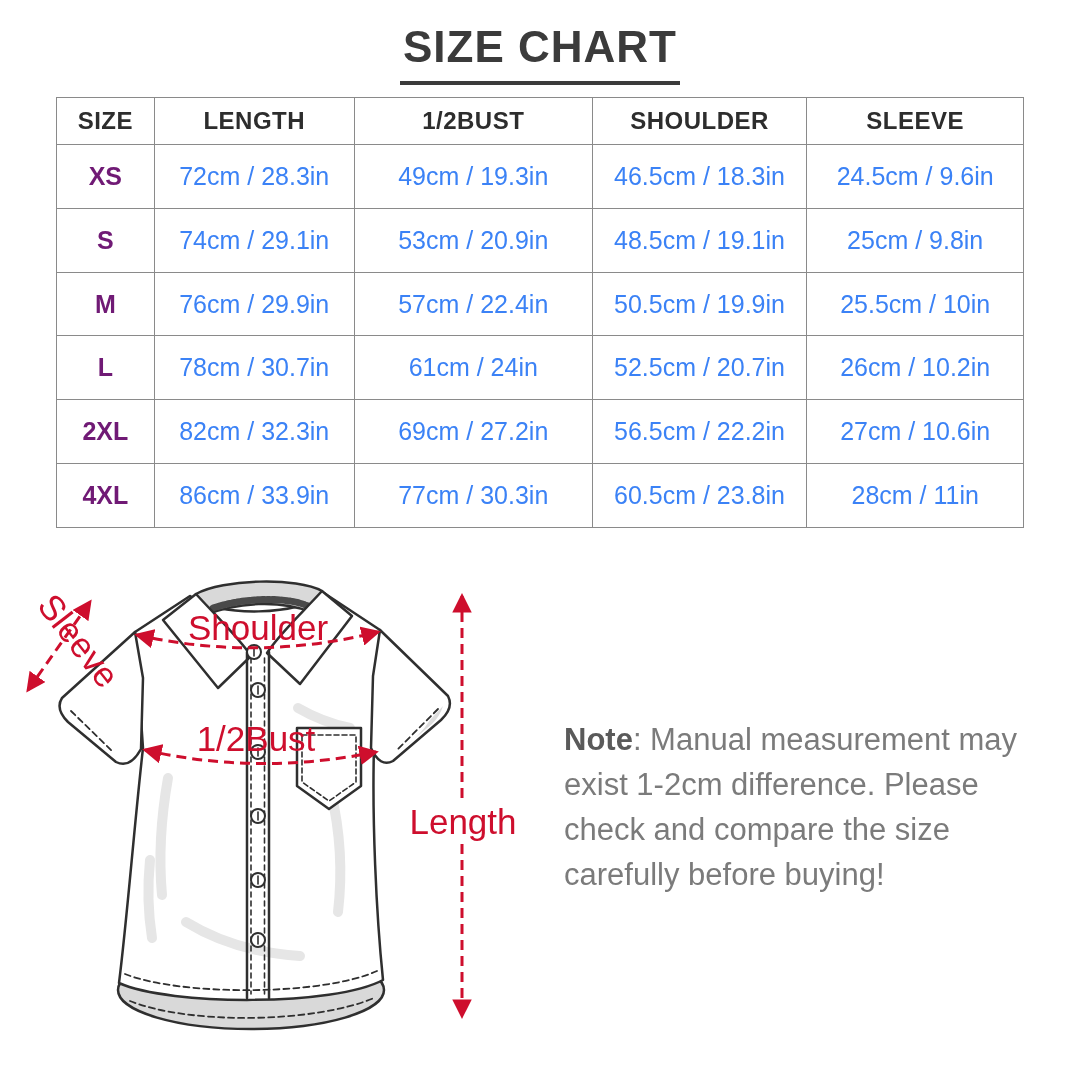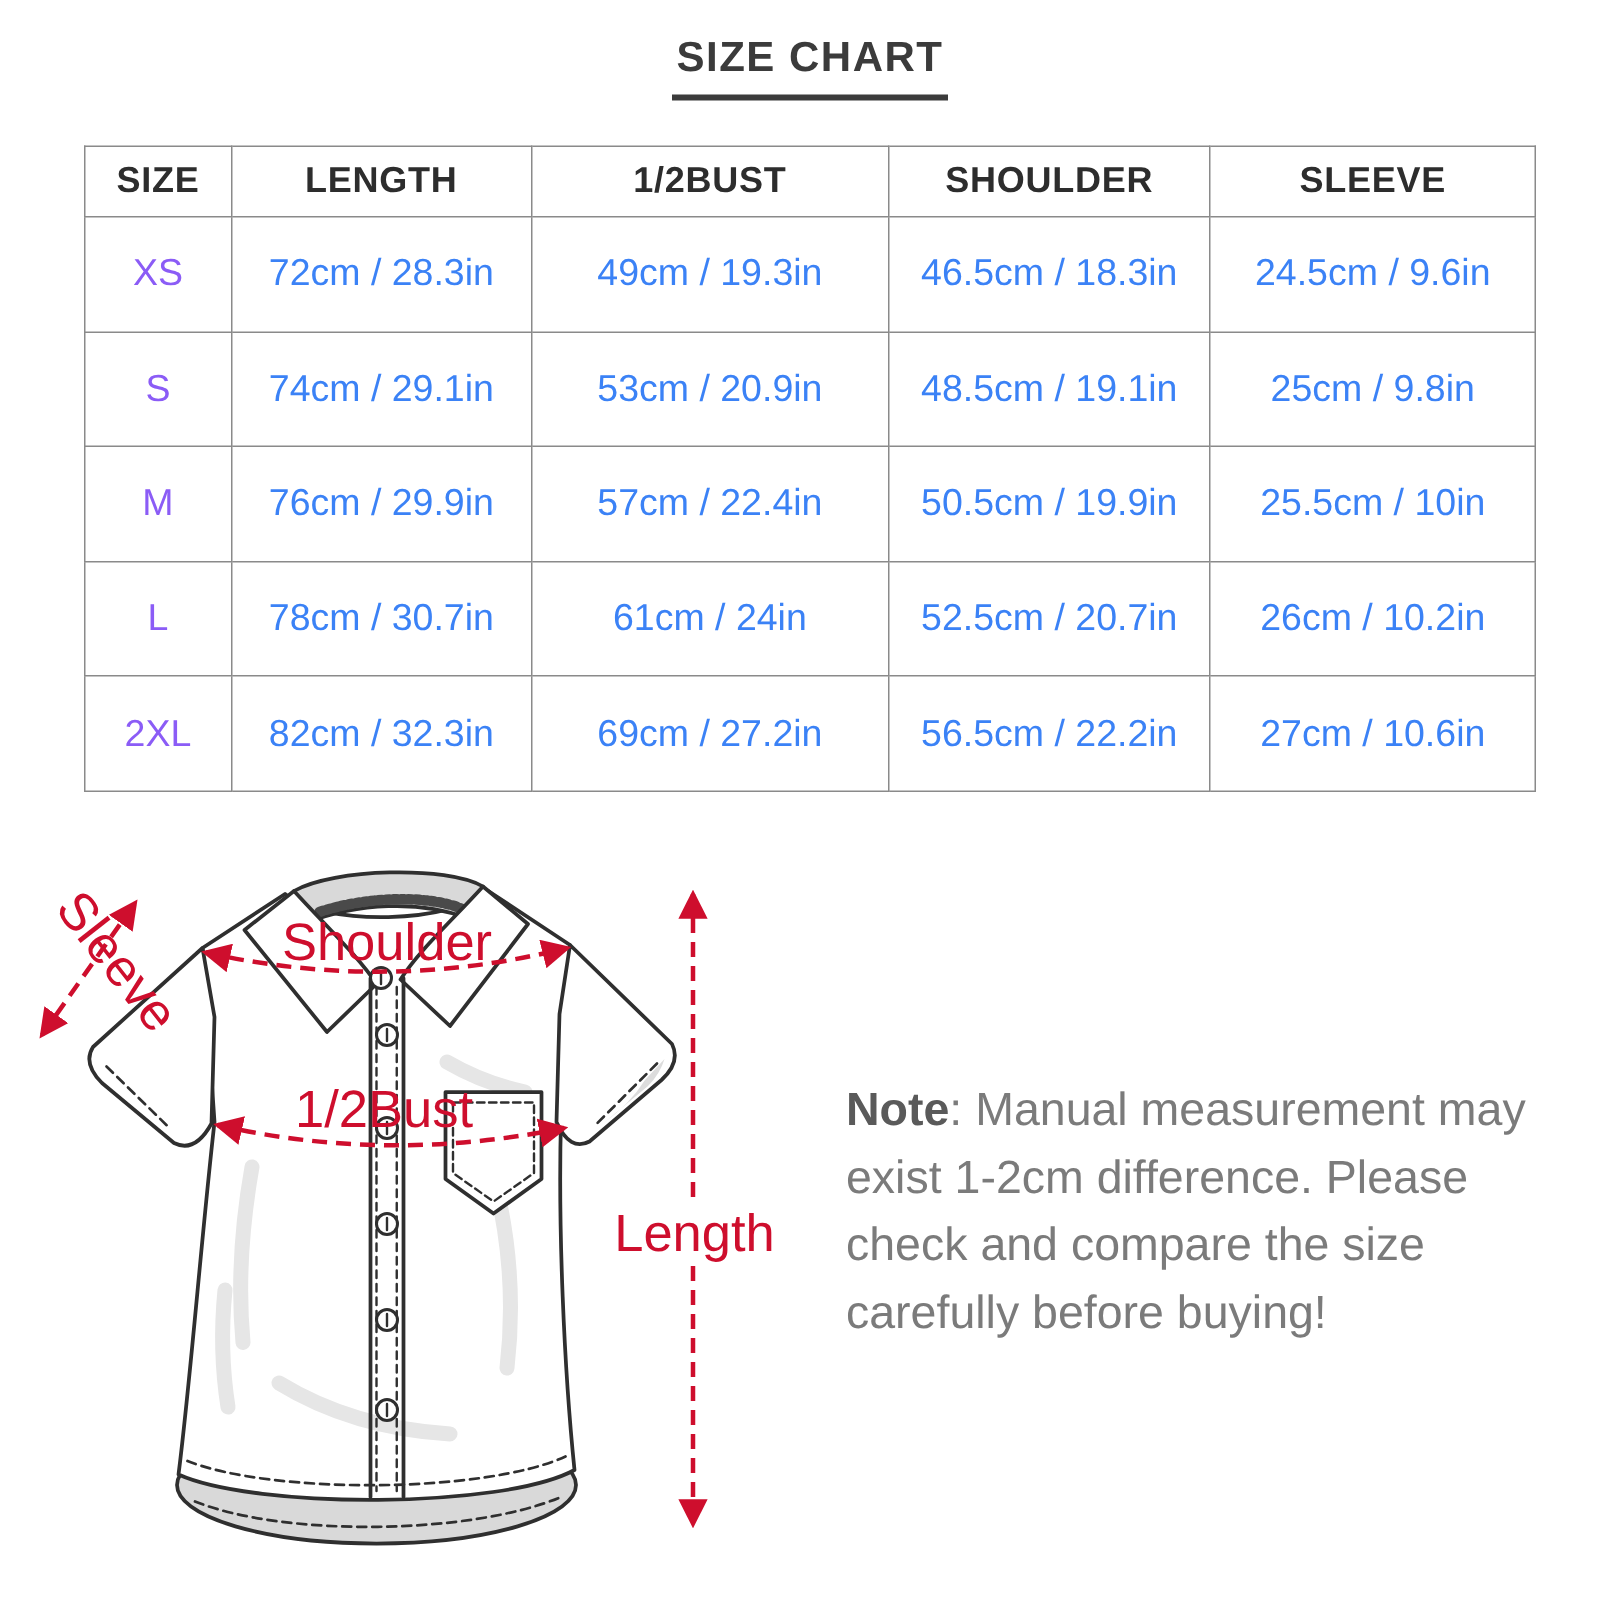--- a/index.html
+++ b/index.html
@@ -3,36 +3,36 @@
 <meta charset="utf-8">
 <style>
   html,body{margin:0;padding:0;background:#ffffff;}
   .page{
     position:relative;width:1080px;height:1080px;background:#ffffff;overflow:hidden;
     font-family:"Liberation Sans", sans-serif;
   }
   
   .title-wrap{position:absolute;top:22px;left:0;width:100%;text-align:center;}
   .title{
-    display:inline-block;margin:0;font-size:28px;font-weight:bold;color:#3b3b3b;
+    display:inline-block;margin:0;font-size:44px;font-weight:bold;color:#3b3b3b;
     letter-spacing:1px;border-bottom:4px solid #3b3b3b;padding:0 3px 9px 3px;
   }
   
   table.size-table{
     position:absolute;left:56px;top:97px;width:968px;height:431px;
     border-collapse:collapse;table-layout:fixed;text-align:center;
   }
   table.size-table th, table.size-table td{
     border:1px solid #8a8a8a;padding:0;vertical-align:middle;
   }
   table.size-table th{
     height:46px;font-size:24px;font-weight:bold;color:#2d2d2d;letter-spacing:0.5px;
   }
   table.size-table td{height:47px;font-size:25px;color:#3b82f6;font-weight:normal;}
-  table.size-table td.size-col{font-weight:normal;color:#8b5cf6;font-size:25px;}
+  table.size-table td.size-col{font-weight:bold;color:#701a75;font-size:25px;}
   col.c-size{width:10.1%;} col.c-length{width:20.7%;} col.c-bust{width:24.6%;}
   col.c-shoulder{width:22.2%;} col.c-sleeve{width:22.4%;}
   
   .diagram{position:absolute;left:0;top:560px;width:520px;height:520px;}
   
   .note{
     position:absolute;left:564px;top:717px;width:486px;
     font-size:31px;line-height:45px;color:#7b7b7b;text-align:left;
   }
   .note .note-label{font-weight:bold;color:#5a5a5a;}
@@ -91,20 +91,27 @@
           <td>61cm / 24in</td>
           <td>52.5cm / 20.7in</td>
           <td>26cm / 10.2in</td>
         </tr>
         <tr>
           <td class="size-col">2XL</td>
           <td>82cm / 32.3in</td>
           <td>69cm / 27.2in</td>
           <td>56.5cm / 22.2in</td>
           <td>27cm / 10.6in</td>
+        </tr>
+        <tr>
+          <td class="size-col">4XL</td>
+          <td>86cm / 33.9in</td>
+          <td>77cm / 30.3in</td>
+          <td>60.5cm / 23.8in</td>
+          <td>28cm / 11in</td>
         </tr>
       </tbody>
   </table>
 
   <div class="diagram">
     <svg width="520" height="520" viewBox="0 0 520 520">
       <defs>
         <marker id="arrow" viewBox="0 0 10 10" refX="8.5" refY="5" markerWidth="6.5" markerHeight="6.5" orient="auto-start-reverse">
           <path d="M0,0 L10,5 L0,10 Z" fill="#ce0e2d"></path>
         </marker>

